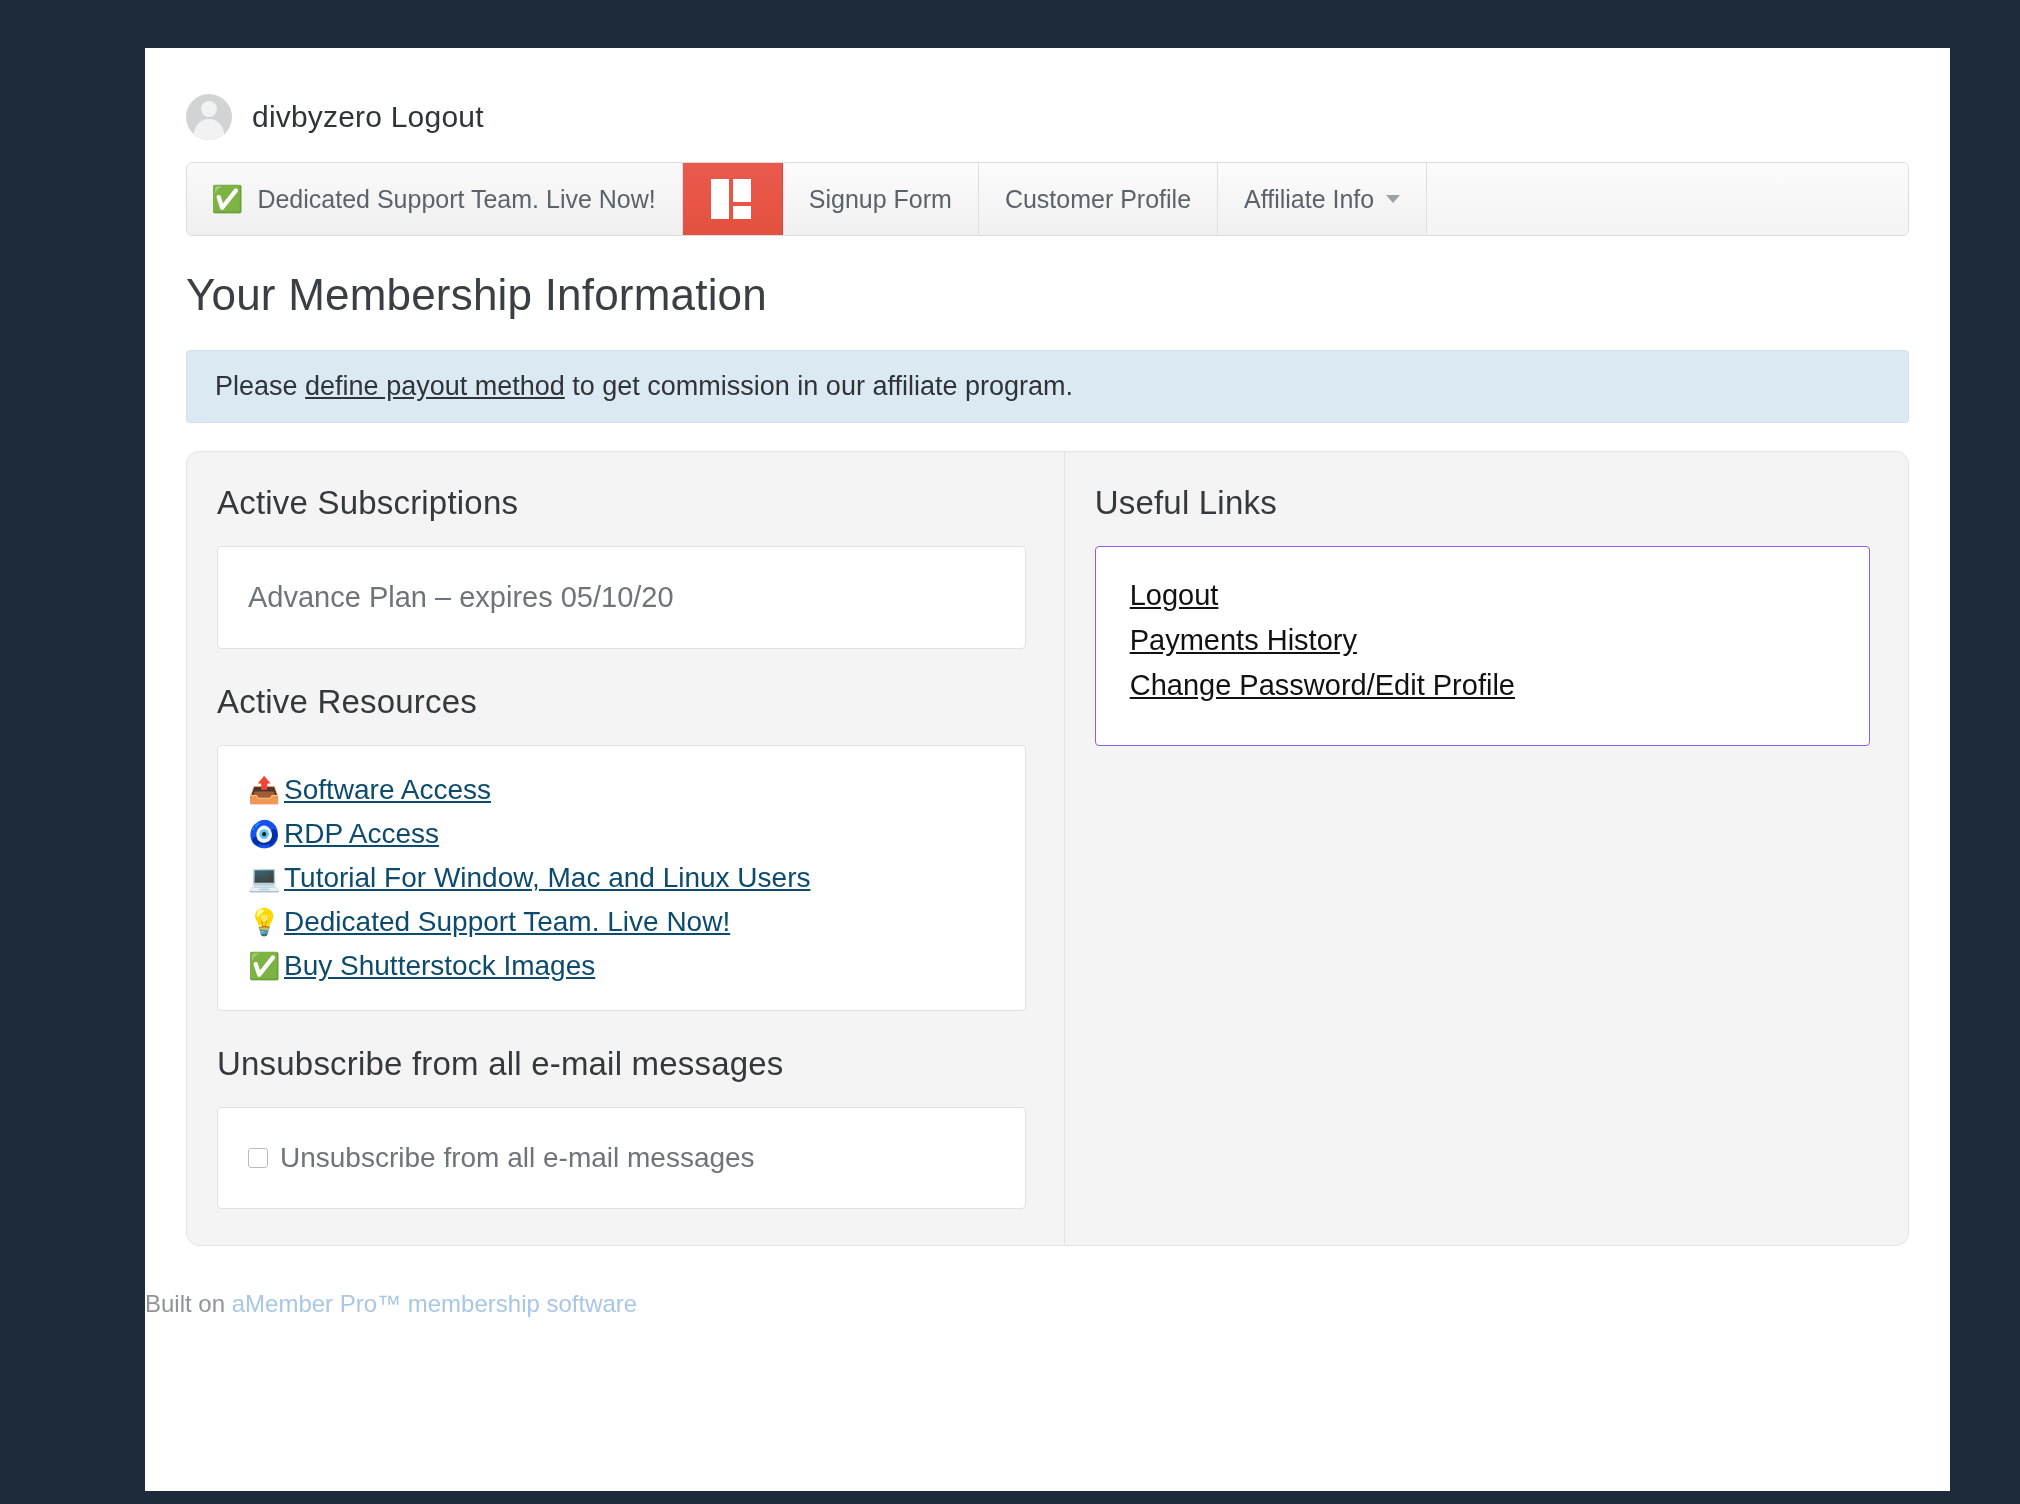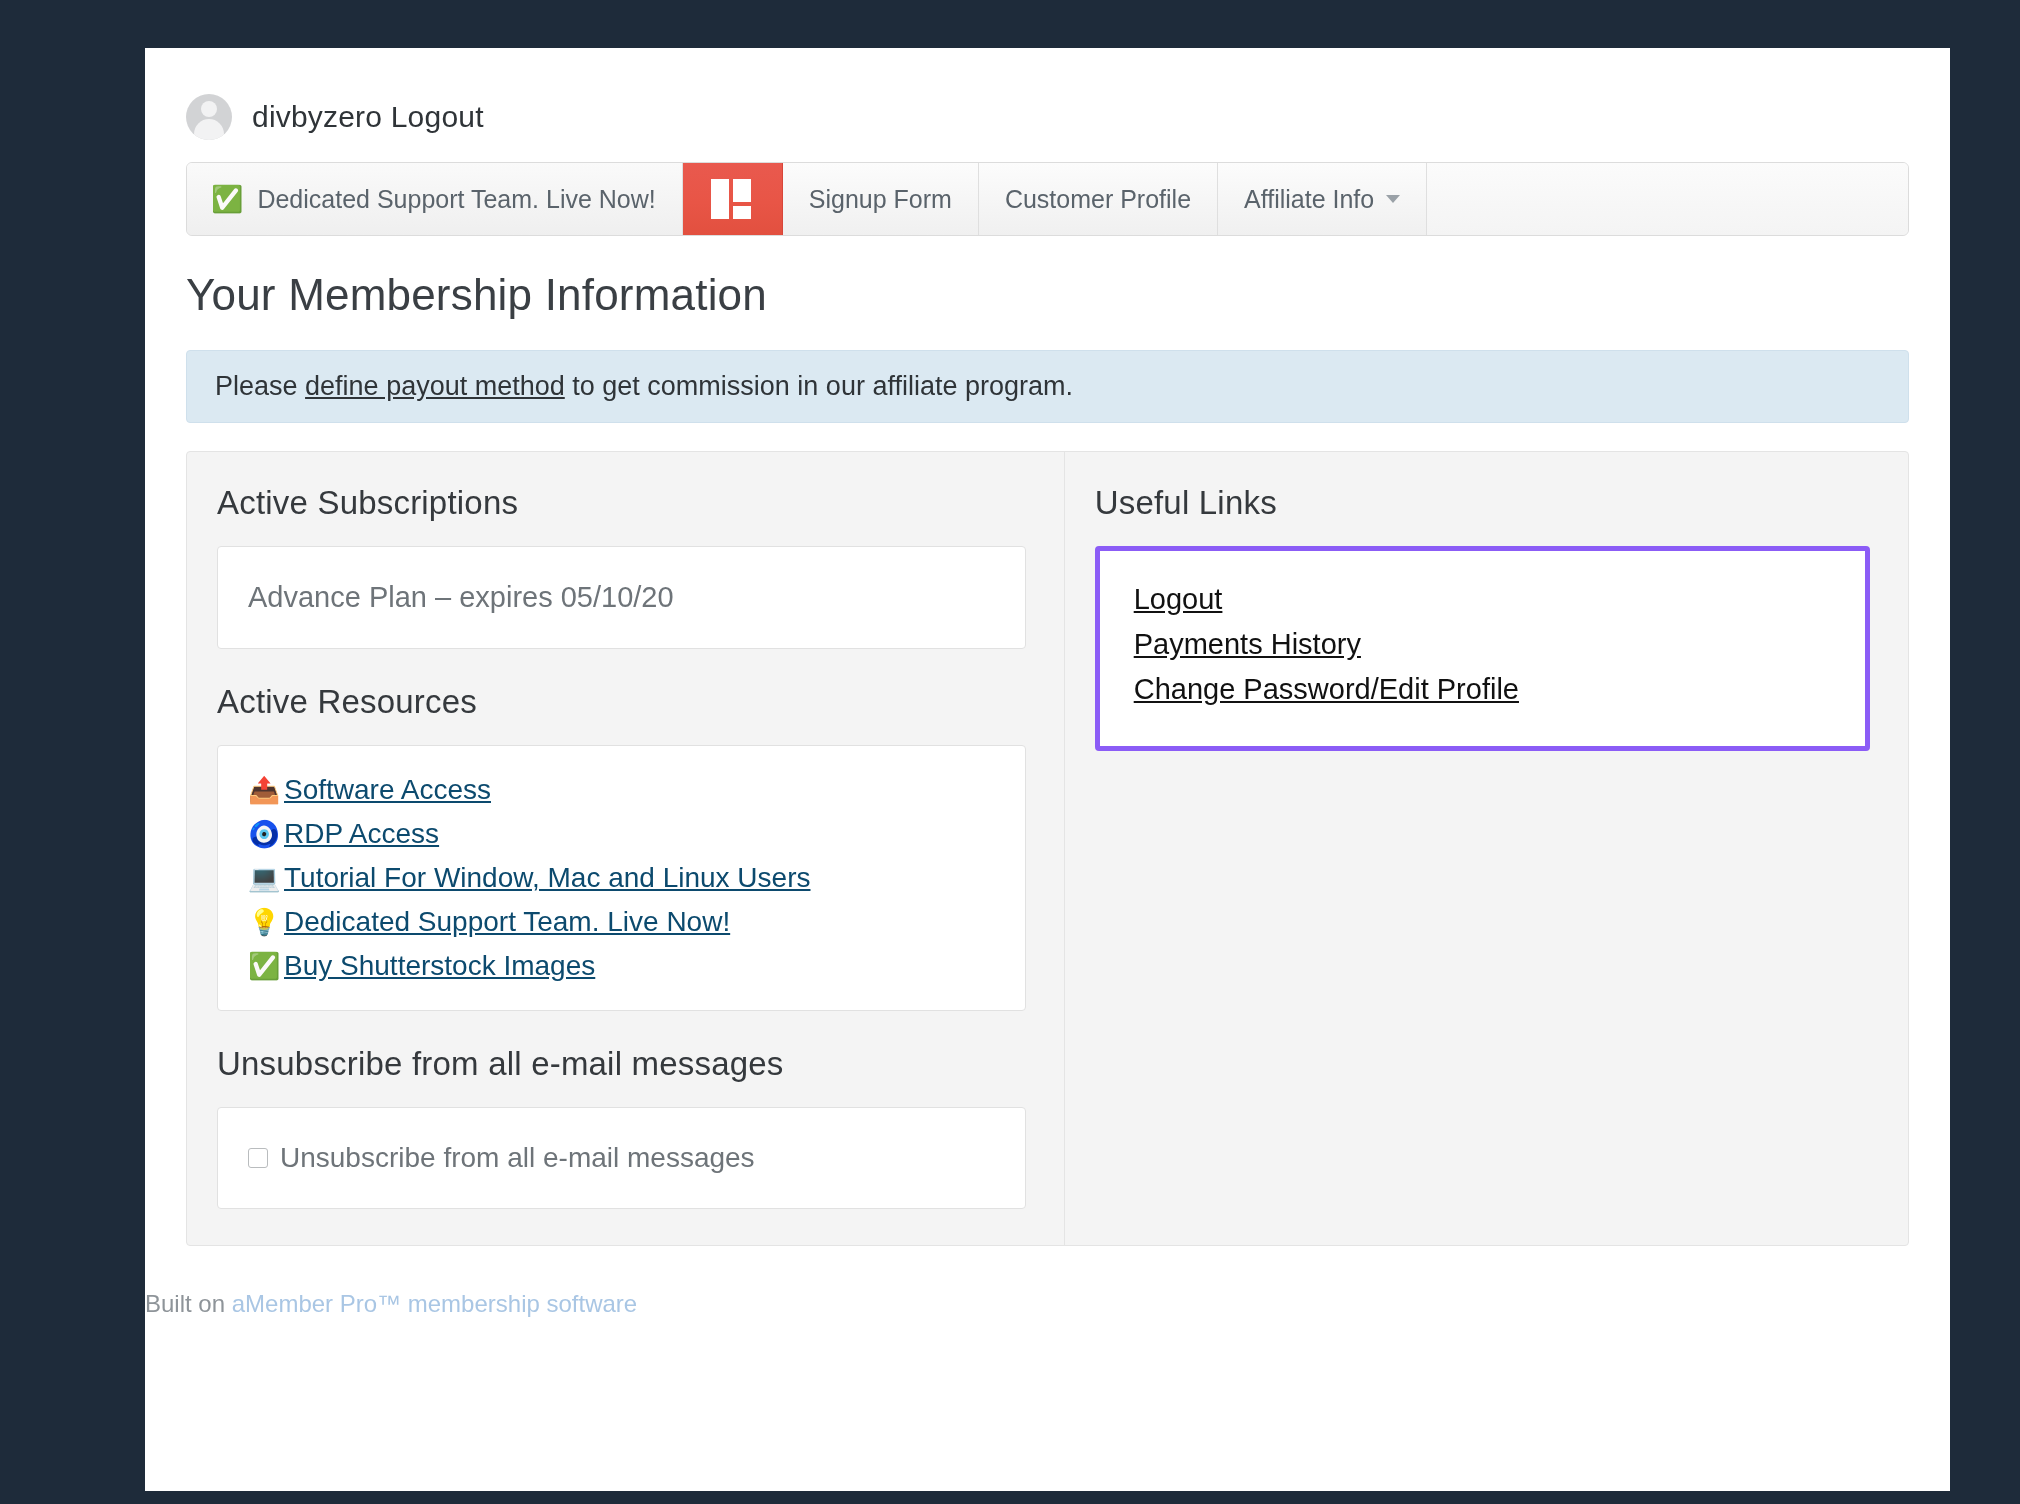--- a/index.html
+++ b/index.html
@@ -161,21 +161,21 @@
   }
   .alert a {
     color: #2f3438;
   }
 
   
   .panel {
     margin: 28px 41px 0 41px;
     background: #f4f4f4;
     border: 1px solid #e4e4e4;
-    border-radius: 4px;
+    border-radius: 13px;
     display: flex;
     min-height: 695px;
   }
   .col-left {
     width: 51%;
     padding: 30px 38px 36px 30px;
     border-right: 1px solid #e4e4e4;
   }
   .col-right {
     flex: 1 1 auto;
@@ -222,21 +222,21 @@
     text-align: left;
   }
   .res-list a {
     color: #0c4a6e;
     text-decoration: underline;
     white-space: nowrap;
   }
 
   .links-box {
     background: #ffffff;
-    border: 5px solid #8b5cf6;
+    border: 1px solid #8b5cf6;
     border-radius: 4px;
     padding: 32px 34px 40px 34px;
     min-height: 200px;
   }
   .links-box ul {
     list-style: none;
     margin: 0;
     padding: 0;
   }
   .links-box li { margin-bottom: 12px; font-size: 29px; }

